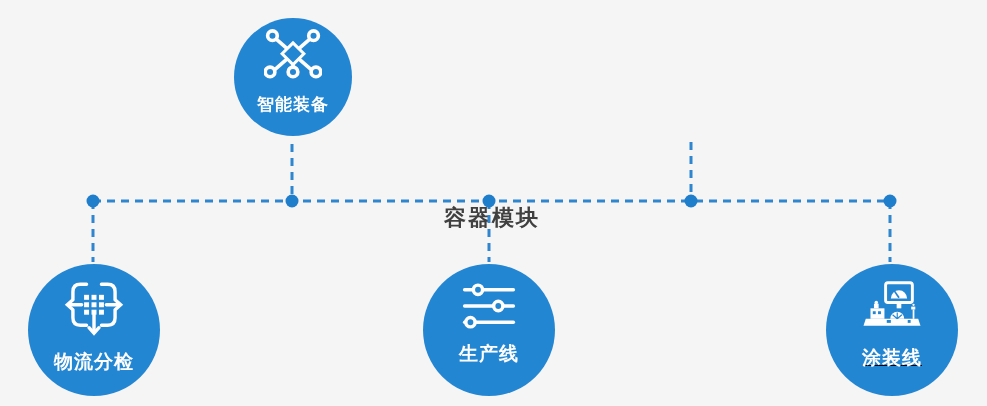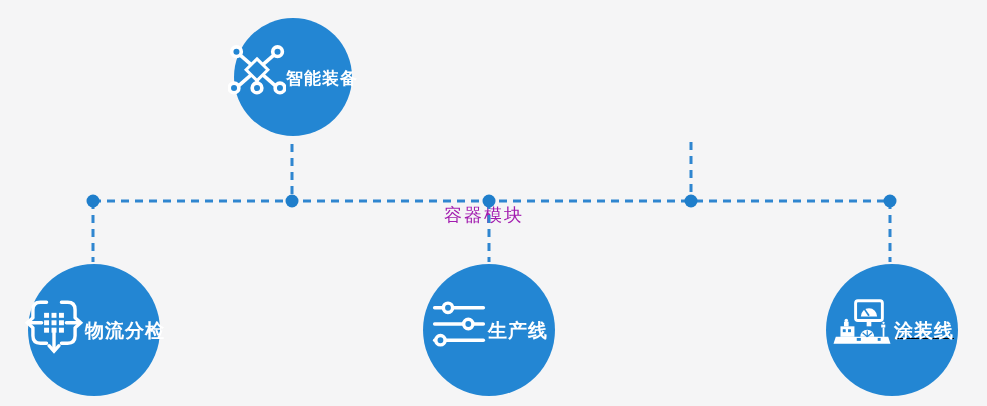--- a/index.html
+++ b/index.html
@@ -6,37 +6,37 @@
   .stage {
     position:relative;
     width:987px; height:406px;
     background:#f5f5f6;
     overflow:hidden;
     font-family:"Liberation Sans", sans-serif;
   }
   .watermark {
     position:absolute;
     left:444px; top:203px;
-    font-size:18px;
-    font-weight:400;
+    font-size:22px;
+    font-weight:700;
     letter-spacing:2px;
-    color:#a21caf;
+    color:#404040;
     user-select:none;
     z-index:1;
   }
   .connectors {
     position:absolute; left:0; top:0;
     z-index:2;
   }
   .node {
     position:absolute;
     border-radius:50%;
     background:#2386d3;
     display:flex;
-    flex-direction:row;
+    flex-direction:column;
     align-items:center;
     justify-content:center;
     z-index:3;
   }
   .node-top    { width:118px; height:118px; }
   .node-bottom { width:132px; height:132px; }
   .node .icon-wrap { transform:translateY(-6px); line-height:0; }
   .node .label {
     color:#ffffff;
     font-weight:700;

